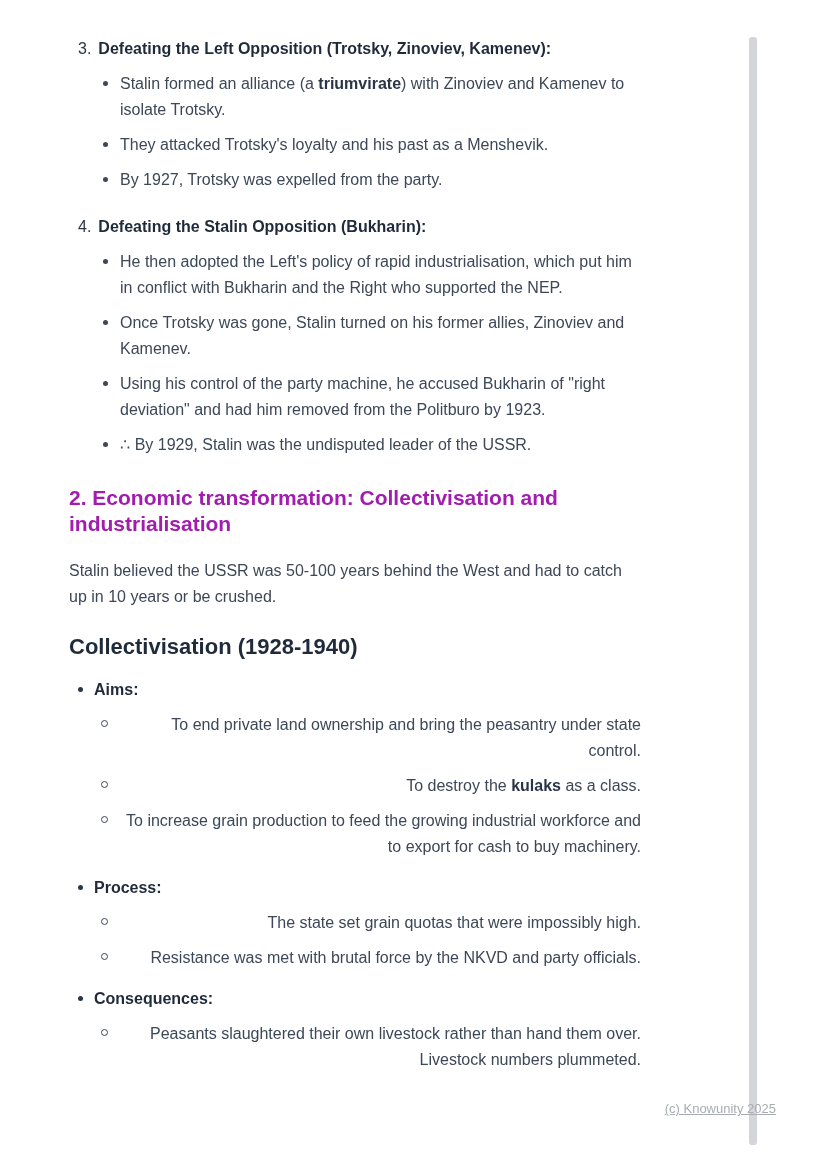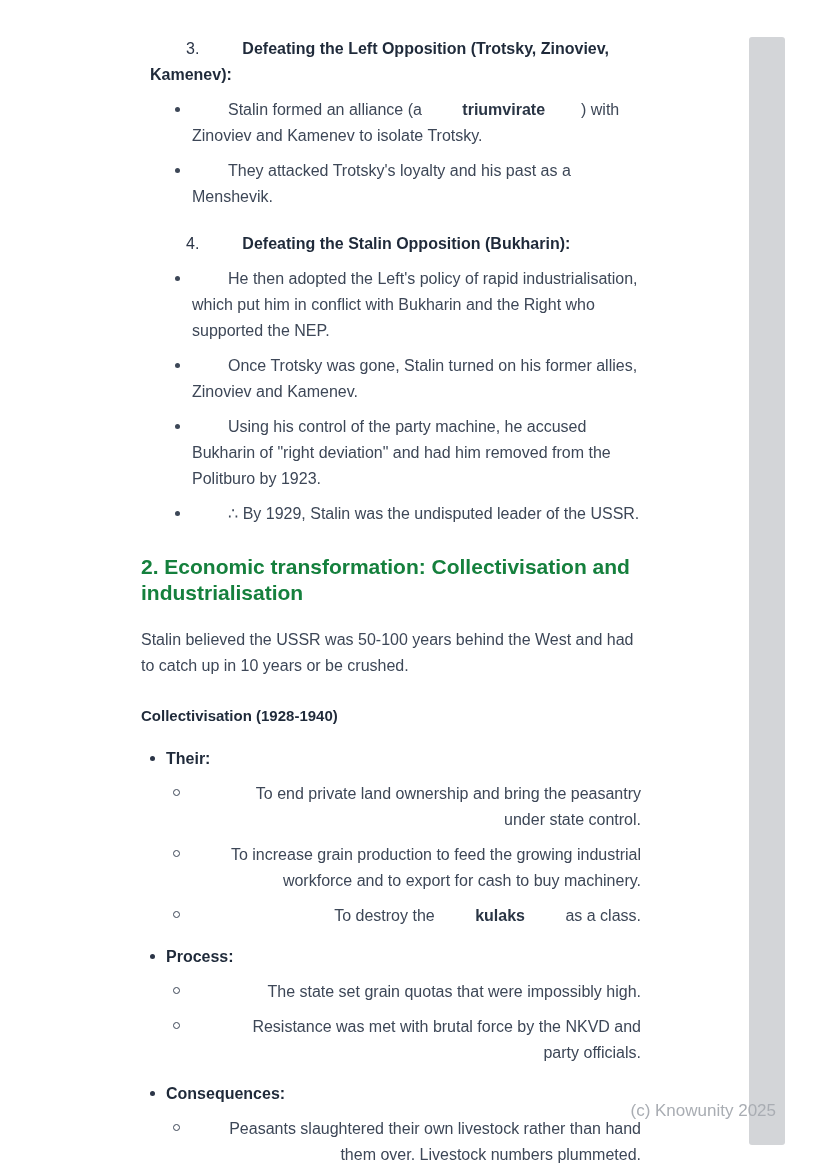--- a/index.html
+++ b/index.html
@@ -1,15 +1,15 @@
 <!DOCTYPE html>
 <html><head>
 <meta charset="utf-8">
 <style>
-  * { box-sizing: border-box; padding-left: 36px; }
+  * { box-sizing: border-box; }
   html, body { margin: 0; padding: 0; background: #ffffff; }
   .page {
     position: relative;
     width: 828px;
     height: 1171px;
     background: #ffffff;
     font-family: "Liberation Sans", sans-serif;
     color: #3d4757;
     overflow: hidden;
   }
@@ -34,24 +34,24 @@
   .bullet { position: relative; padding-left: 51px; margin-bottom: 9px; }
   .bullet::before {
     content: ""; position: absolute; left: 34px; top: 10px;
     width: 5px; height: 5px; border-radius: 50%; background: #3d4757;
   }
 
   
   .section-heading {
     margin: 27px 0 0 0;
     font-size: 21px; line-height: 26px;
-    font-weight: 700; color: #15803d;
+    font-weight: 700; color: #a21caf;
   }
   .intro { margin: 21px 0 0 0; }
-  .subheading { margin: 24px 0 0 0; font-size: 15px; font-weight: 700; color: #1f2a3a; }
+  .subheading { margin: 24px 0 0 0; font-size: 22px; font-weight: 700; color: #1f2a3a; }
 
   
   ul.groups { list-style: none; margin: 17px 0 0 0; padding: 0; }
   .group { margin-bottom: 15px; }
   .group-label { position: relative; padding-left: 25px; font-weight: 700; color: #1f2a3a; }
   .group-label::before {
     content: ""; position: absolute; left: 9px; top: 10px;
     width: 5px; height: 5px; border-radius: 50%; background: #2b3547;
   }
   ul.subbullets { list-style: none; margin: 9px 0 0 0; padding: 0; text-align: right; }
@@ -69,37 +69,39 @@
     position: absolute;
     left: 749px; top: 37px;
     width: 8px; height: 1108px;
     background: #d3d5d8;
     border-radius: 3px;
   }
 
   .footer {
     position: absolute;
     top: 1101px; right: 52px;
-    font-size: 17px;
+    font-size: 13px;
     color: #a9adb3;
     z-index: 2;
+    text-decoration: underline;
   }
 </style>
 </head>
 <body>
 
 <div class="page">
   <div class="content">
 
     <ol class="ordered" id="ordered-list">
         <li class="ordered-item">
           <div class="item-head"><span class="num">3.</span><span class="item-title">Defeating the Left Opposition (Trotsky, Zinoviev, Kamenev):</span></div>
           <ul class="bullets">
             <li class="bullet"><span>Stalin formed an alliance (a </span><span class="bold">triumvirate</span><span>) with Zinoviev and Kamenev to isolate Trotsky.</span></li>
             <li class="bullet"><span>They attacked Trotsky's loyalty and his past as a Menshevik.</span></li>
+            <li class="bullet"><span>By 1927, Trotsky was expelled from the party.</span></li>
           </ul>
         </li>
         <li class="ordered-item">
           <div class="item-head"><span class="num">4.</span><span class="item-title">Defeating the Stalin Opposition (Bukharin):</span></div>
           <ul class="bullets">
             <li class="bullet"><span>He then adopted the Left's policy of rapid industrialisation, which put him in conflict with Bukharin and the Right who supported the NEP.</span></li>
             <li class="bullet"><span>Once Trotsky was gone, Stalin turned on his former allies, Zinoviev and Kamenev.</span></li>
             <li class="bullet"><span>Using his control of the party machine, he accused Bukharin of "right deviation" and had him removed from the Politburo by 1923.</span></li>
             <li class="bullet"><span>∴ By 1929, Stalin was the undisputed leader of the USSR.</span></li>
           </ul>
@@ -107,25 +109,25 @@
       </ol>
 
     <h2 class="section-heading">2. Economic transformation: Collectivisation and industrialisation</h2>
 
     <p class="intro">Stalin believed the USSR was 50-100 years behind the West and had to catch up in 10 years or be crushed.</p>
 
     <h3 class="subheading">Collectivisation (1928-1940)</h3>
 
     <ul class="groups" id="topic-groups">
         <li class="group">
-          <div class="group-label">Their:</div>
+          <div class="group-label">Aims:</div>
           <ul class="subbullets">
             <li class="subbullet"><span>To end private land ownership and bring the peasantry under state control.</span></li>
+            <li class="subbullet"><span>To destroy the </span><span class="bold">kulaks</span><span> as a class.</span></li>
             <li class="subbullet"><span>To increase grain production to feed the growing industrial workforce and to export for cash to buy machinery.</span></li>
-            <li class="subbullet"><span>To destroy the </span><span class="bold">kulaks</span><span> as a class.</span></li>
           </ul>
         </li>
         <li class="group">
           <div class="group-label">Process:</div>
           <ul class="subbullets">
             <li class="subbullet"><span>The state set grain quotas that were impossibly high.</span></li>
             <li class="subbullet"><span>Resistance was met with brutal force by the NKVD and party officials.</span></li>
           </ul>
         </li>
         <li class="group">

